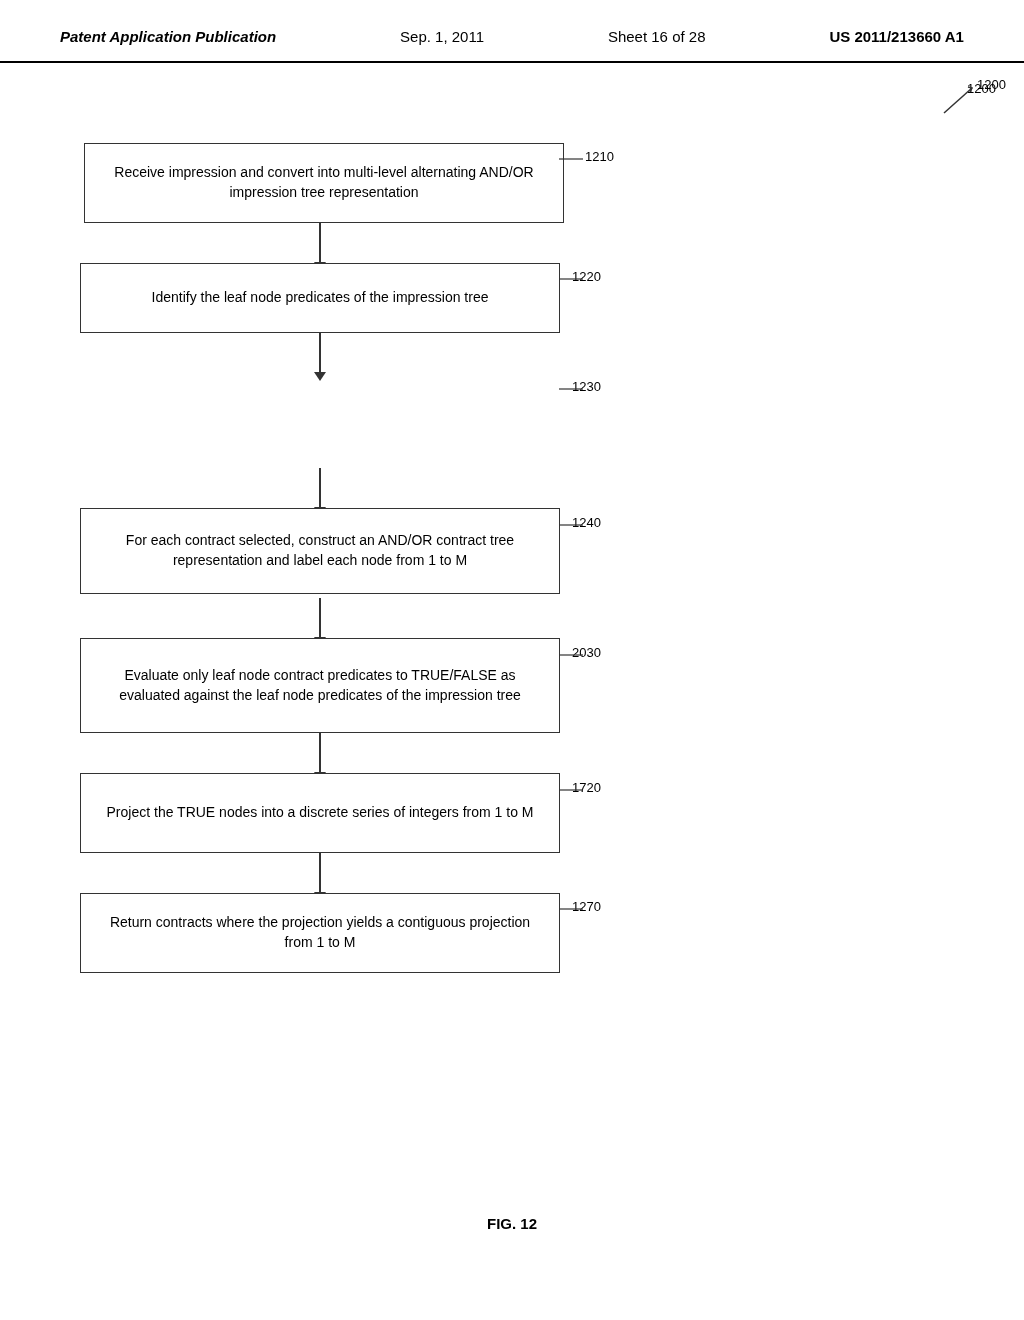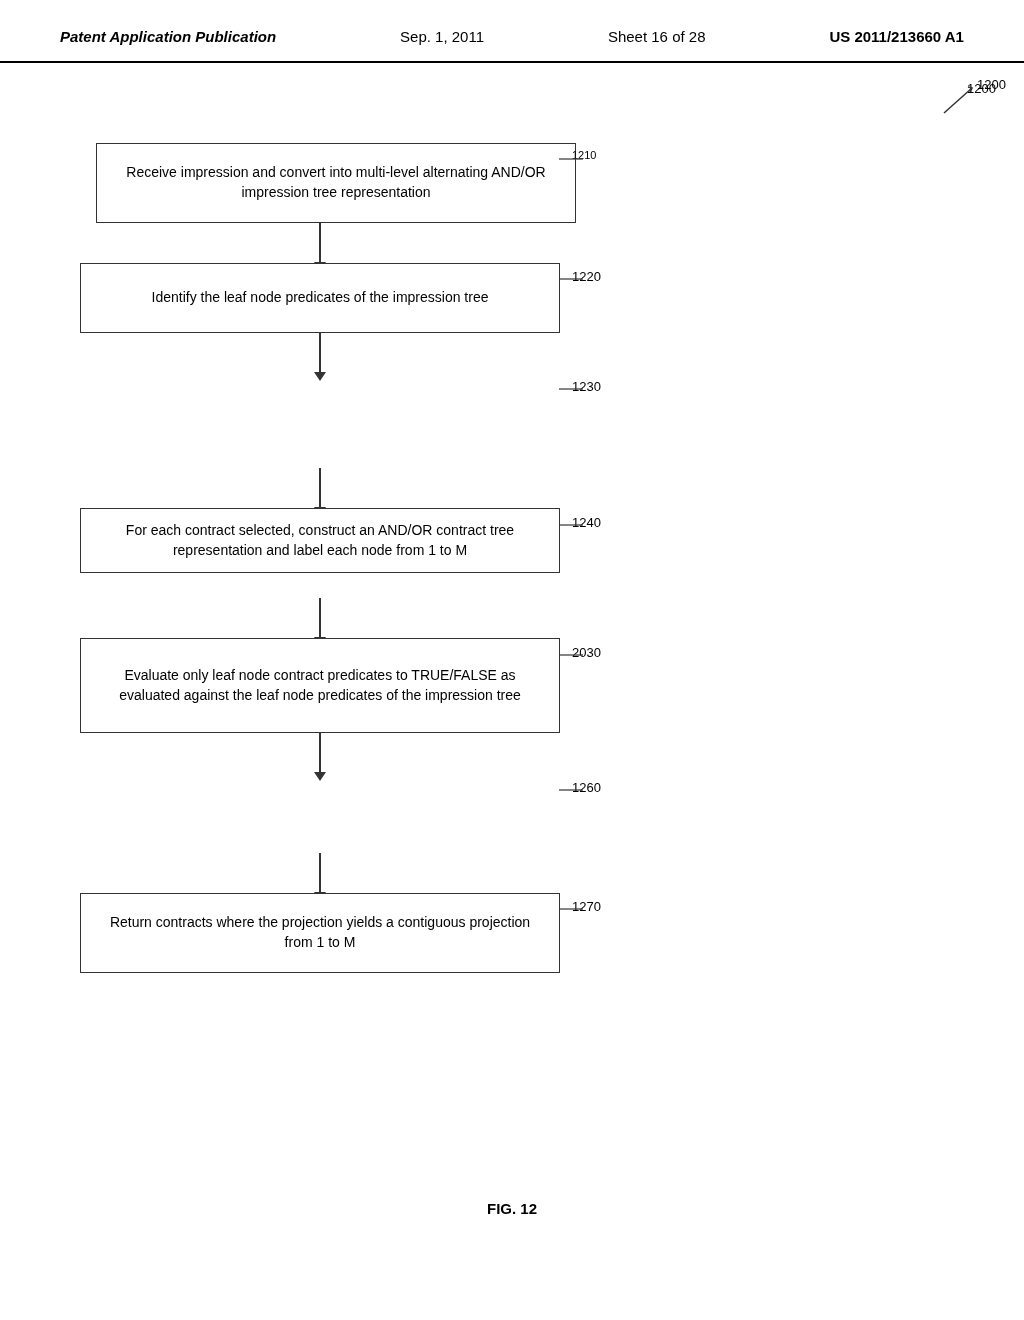--- a/index.html
+++ b/index.html
@@ -82,21 +82,21 @@
       transform: translateX(-50%);
       width: 0;
       height: 0;
       border-left: 6px solid transparent;
       border-right: 6px solid transparent;
       border-top: 9px solid #333;
     }
 
     .fig-caption {
       position: absolute;
-      bottom: 76px;
+      bottom: 61px;
       left: 50%;
       transform: translateX(-50%);
       font-size: 15px;
       font-weight: bold;
       text-align: center;
     }
   </style>
 </head>
 <body>
 
@@ -114,24 +114,24 @@
     <div style="position:absolute; top:18px; right:28px; font-size:13px; font-family:Arial;">
       <span>1200</span>
     </div>
 
     <svg style="position:absolute; top:10px; right:40px;" width="60" height="50">
       <line x1="20" y1="40" x2="48" y2="15" stroke="#333" stroke-width="1.5"></line>
       <polyline points="44,14 48,15 46,19" fill="none" stroke="#333" stroke-width="1.5"></polyline>
     </svg>
     <div style="position:absolute; top:14px; right:18px; font-size:13px;">1200</div>
 
-    <div class="flow-box" style="left:96px; top:80px; width:480px; height:80px;">
+    <div class="flow-box" style="left:84px; top:80px; width:480px; height:80px;">
       <span>Receive impression and convert into multi-level alternating AND/OR impression tree representation</span>
     </div>
-    <div style="position:absolute; top:86px; left:572px; font-size:11px;">1210</div>
+    <div style="position:absolute; top:86px; left:585px; font-size:13px;">1210</div>
     <svg style="position:absolute; top:86px; left:555px;" width="30" height="20">
       <line x1="28" y1="10" x2="4" y2="10" stroke="#333" stroke-width="1.2"></line>
     </svg>
 
     <div class="connector" style="left:319px; top:160px; height:40px;"></div>
 
     <div class="flow-box" style="left:80px; top:200px; width:480px; height:70px;text-align:center;">
       <span>Identify the leaf node predicates of the impression tree</span>
     </div>
     <div style="position:absolute; top:206px; left:572px; font-size:13px;">1220</div>
@@ -141,41 +141,44 @@
 
     <div class="connector" style="left:319px; top:270px; height:40px;"></div>
 
     <div style="position:absolute; top:316px; left:572px; font-size:13px;">1230</div>
     <svg style="position:absolute; top:316px; left:555px;" width="30" height="20">
       <line x1="28" y1="10" x2="4" y2="10" stroke="#333" stroke-width="1.2"></line>
     </svg>
 
     <div class="connector" style="left:319px; top:405px; height:40px;"></div>
 
-    <div class="flow-box" style="left:80px; top:445px; width:480px; height:65px;">
+    <div class="flow-box" style="left:80px; top:445px; width:480px; height:86px;">
       <span>For each contract selected, construct an AND/OR contract tree representation and label each node from 1 to M</span>
     </div>
     <div style="position:absolute; top:452px; left:572px; font-size:13px;">1240</div>
     <svg style="position:absolute; top:452px; left:555px;" width="30" height="20">
       <line x1="28" y1="10" x2="4" y2="10" stroke="#333" stroke-width="1.2"></line>
     </svg>
 
     <div class="connector" style="left:319px; top:535px; height:40px;"></div>
 
     <div class="flow-box" style="left:80px; top:575px; width:480px; height:95px;">
       <span>Evaluate only leaf node contract predicates to TRUE/FALSE as evaluated against the leaf node predicates of the impression tree</span>
     </div>
     <div style="position:absolute; top:582px; left:572px; font-size:13px;">2030</div>
     <svg style="position:absolute; top:582px; left:555px;" width="30" height="20">
       <line x1="28" y1="10" x2="4" y2="10" stroke="#333" stroke-width="1.2"></line>
     </svg>
 
     <div class="connector" style="left:319px; top:670px; height:40px;"></div>
 
-    <div style="position:absolute; top:717px; left:572px; font-size:13px;">1260</div>
+    <div class="flow-box" style="left:80px; top:710px; width:480px; height:80px;">
+      <span>Project the TRUE nodes into a discrete series of integers from 1 to M</span>
+    </div>
+    <div style="position:absolute; top:717px; left:572px; font-size:13px;">1720</div>
     <svg style="position:absolute; top:717px; left:555px;" width="30" height="20">
       <line x1="28" y1="10" x2="4" y2="10" stroke="#333" stroke-width="1.2"></line>
     </svg>
 
     <div class="connector" style="left:319px; top:790px; height:40px;"></div>
 
     <div class="flow-box" style="left:80px; top:830px; width:480px; height:80px;">
       <span>Return contracts where the projection yields a contiguous projection from 1 to M</span>
     </div>
     <div style="position:absolute; top:836px; left:572px; font-size:13px;">1270</div>

